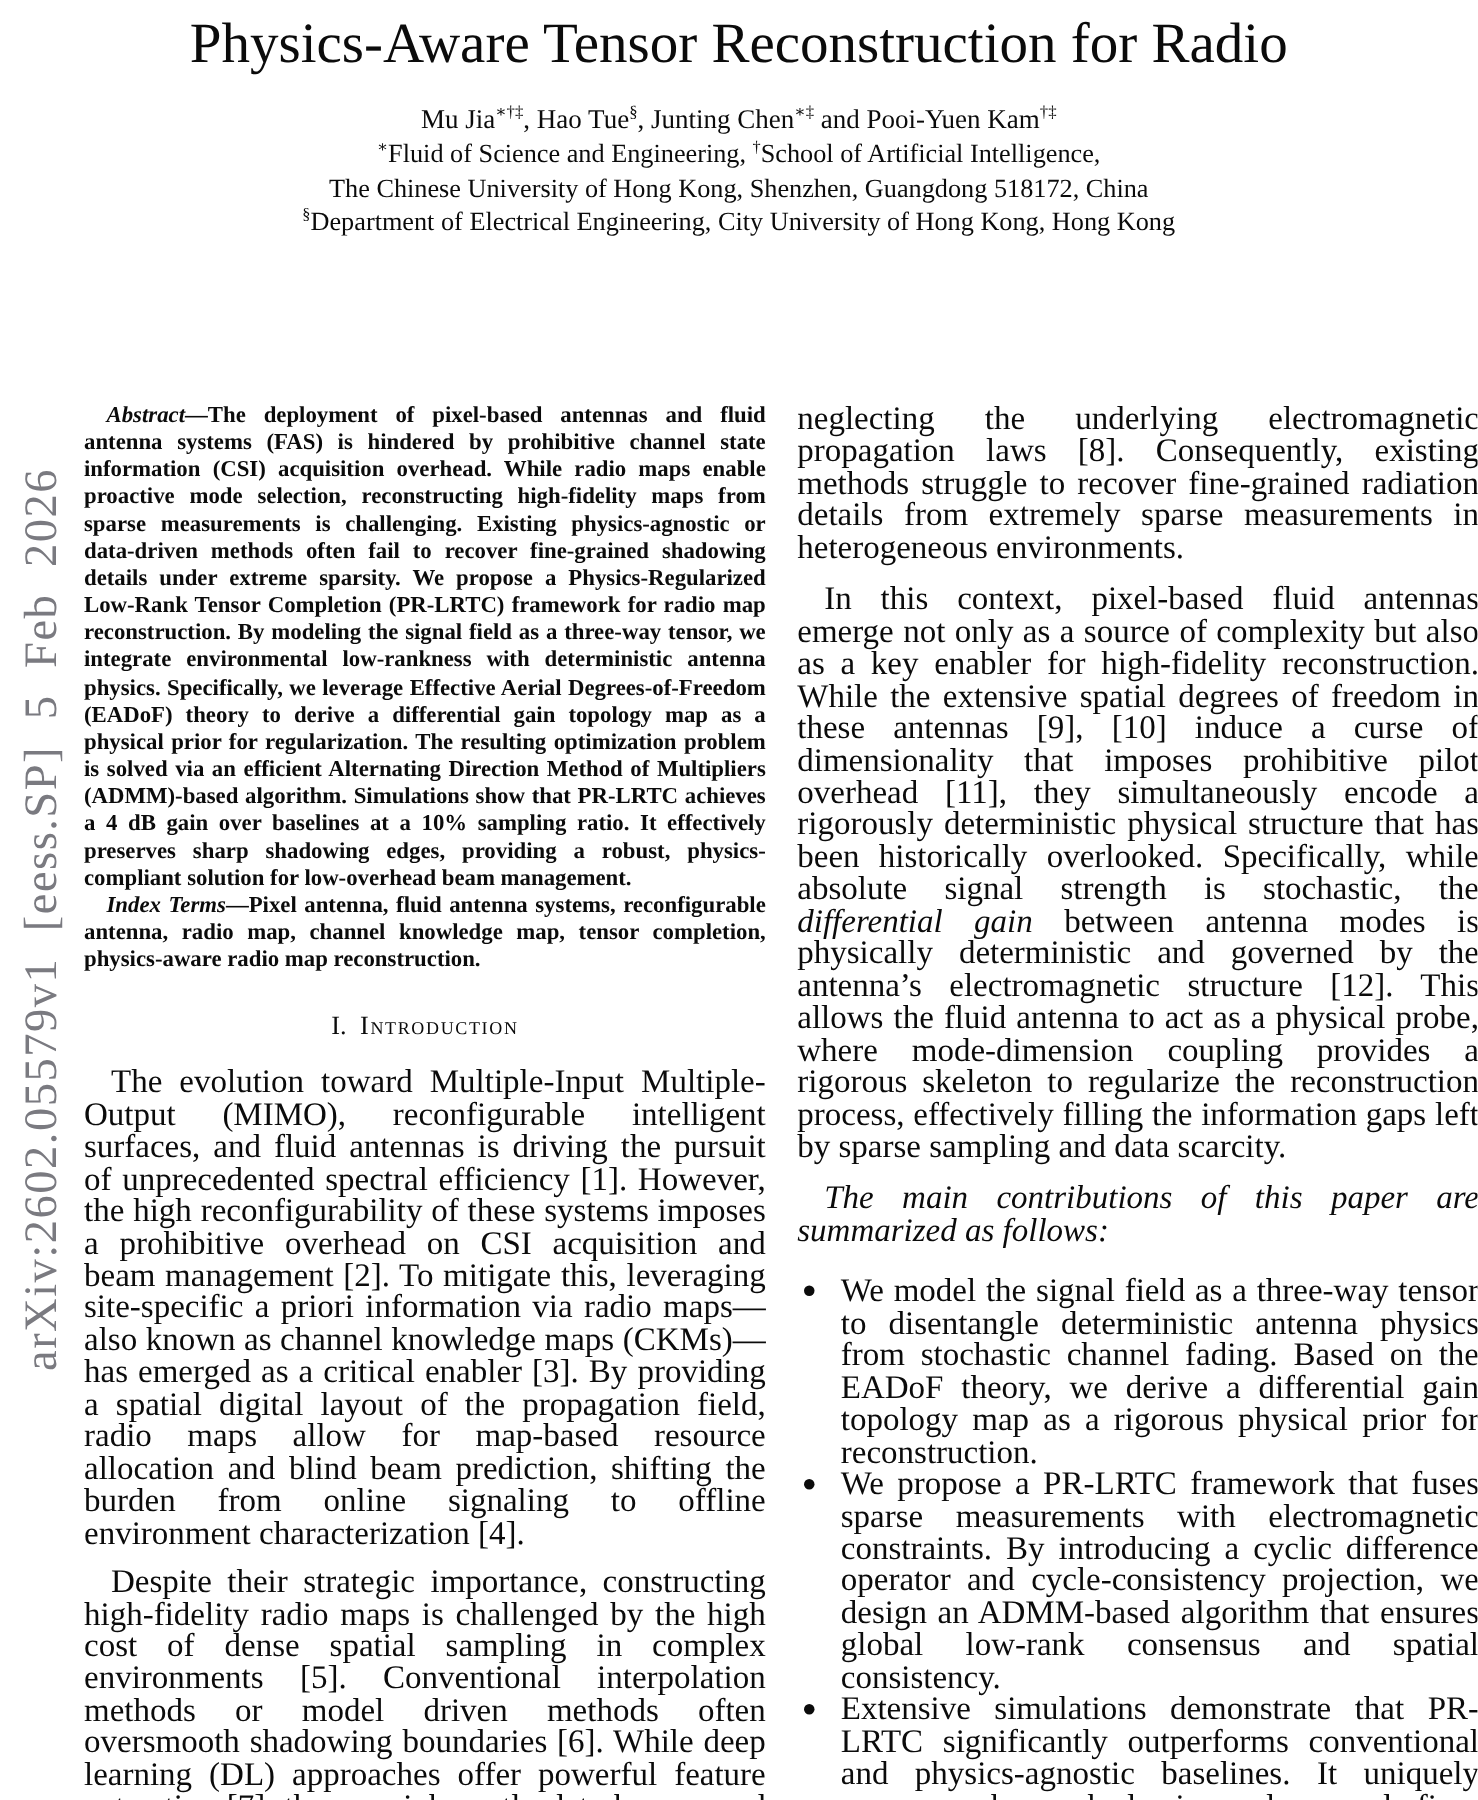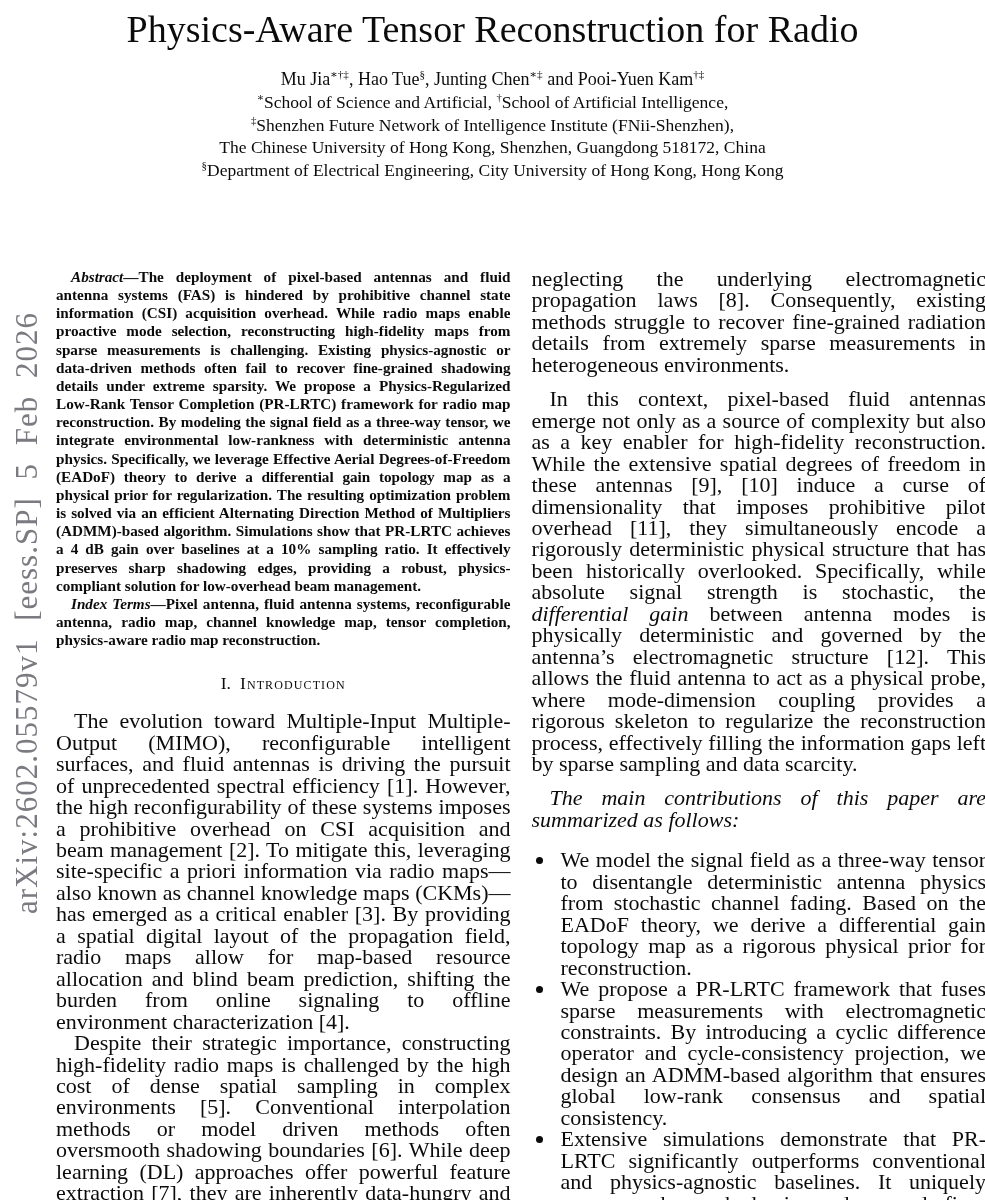--- a/index.html
+++ b/index.html
@@ -98,21 +98,21 @@
   }
   .sech .num { margin-right: 9px; }
   .sc { font-variant: small-caps; letter-spacing: 1.1px; margin-top: 28px; }
 
   .body {
     font-size: 22px;
     line-height: 21.45px;
     text-align: justify;
     hyphens: auto;
   }
-  .ind { text-indent: 18px; }
+  .ind { text-indent: 18px; margin-top: 11px; }
   .sp1 { margin-top: 13px; }
   .sp2 { margin-top: 13px; font-style: italic; }
   .sp3 { margin-top: 25px; }
 
   .contrib {
     margin: 19px 0 0 0;
     padding-left: 24px;
     list-style: disc outside;
   }
   .contrib li {
@@ -125,22 +125,21 @@
 
 <div class="page">
 
   <div class="watermark">arXiv:2602.05579v1 [eess.SP] 5 Feb 2026</div>
 
   <header class="hdr">
     <h1 class="title">
       <span class="tline">Physics-Aware Tensor Reconstruction for Radio</span>
     </h1>
     <div class="authors"><span>Mu Jia</span><sup>∗†‡</sup><span>, Hao Tue</span><sup>§</sup><span>, Junting Chen</span><sup>∗‡</sup><span> and Pooi-Yuen Kam</span><sup>†‡</sup></div>
-    <div class="affil"><sup>∗</sup><span>School of Science and Artificial, </span><sup>†</sup><span>School of Artificial Intelligence,</span></div>
-    <div class="affil"><sup>‡</sup><span>Shenzhen Future Network of Intelligence Institute (FNii-Shenzhen),</span></div>
+    <div class="affil"><sup>∗</sup><span>Fluid of Science and Engineering, </span><sup>†</sup><span>School of Artificial Intelligence,</span></div>
     <div class="affil"><span>The Chinese University of Hong Kong, Shenzhen, Guangdong 518172, China</span></div>
     <div class="affil"><sup>§</sup><span>Department of Electrical Engineering, City University of Hong Kong, Hong Kong</span></div>
   </header>
 
   <main class="content">
 
     <section class="col">
       <p class="abs"><span class="seg-i">Abstract</span><span>—The deployment of pixel-based antennas and fluid antenna systems (FAS) is hindered by prohibitive channel state information (CSI) acquisition overhead. While radio maps enable proactive mode selection, reconstructing high-fidelity maps from sparse measurements is challenging. Existing physics-agnostic or data-driven methods often fail to recover fine-grained shadowing details under extreme sparsity. We propose a Physics-Regularized Low-Rank Tensor Completion (PR-LRTC) framework for radio map reconstruction. By modeling the signal field as a three-way tensor, we integrate environmental low-rankness with deterministic antenna physics. Specifically, we leverage Effective Aerial Degrees-of-Freedom (EADoF) theory to derive a differential gain topology map as a physical prior for regularization. The resulting optimization problem is solved via an efficient Alternating Direction Method of Multipliers (ADMM)-based algorithm. Simulations show that PR-LRTC achieves a 4 dB gain over baselines at a 10% sampling ratio. It effectively preserves sharp shadowing edges, providing a robust, physics-compliant solution for low-overhead beam management.</span></p>
       <p class="abs"><span class="seg-i">Index Terms</span><span>—Pixel antenna, fluid antenna systems, reconfigurable antenna, radio map, channel knowledge map, tensor completion, physics-aware radio map reconstruction.</span></p>
       <h2 class="sech">

